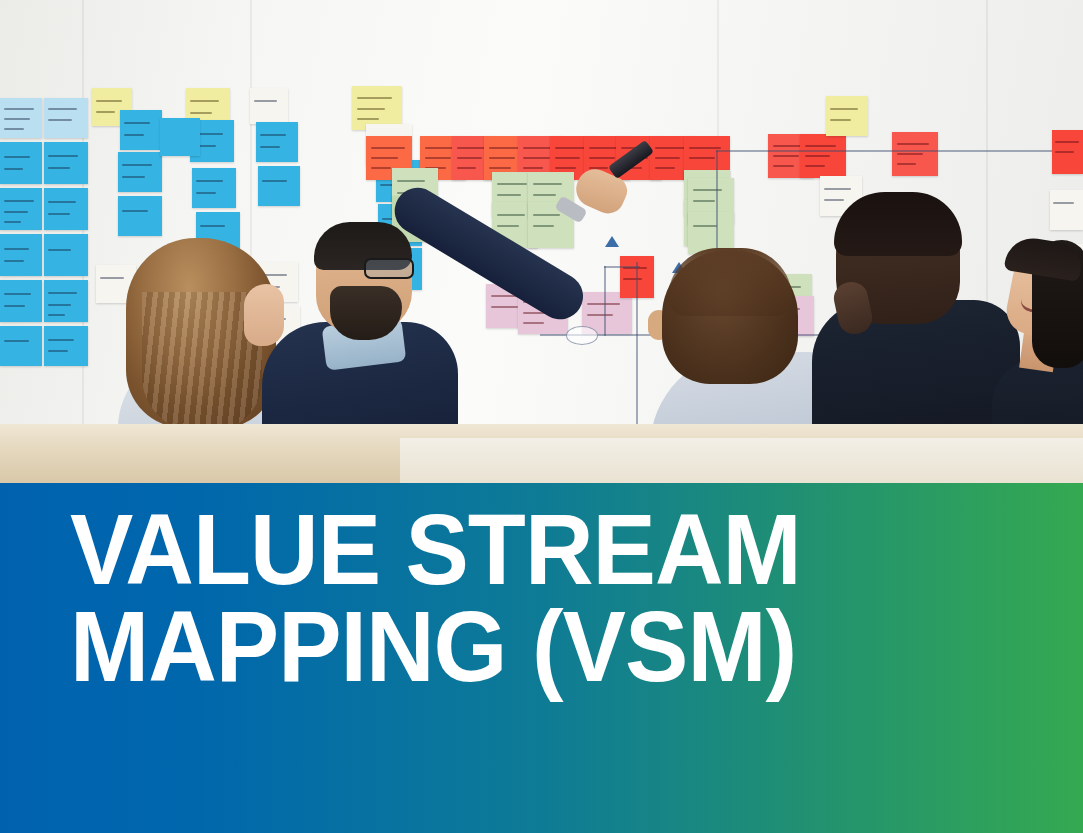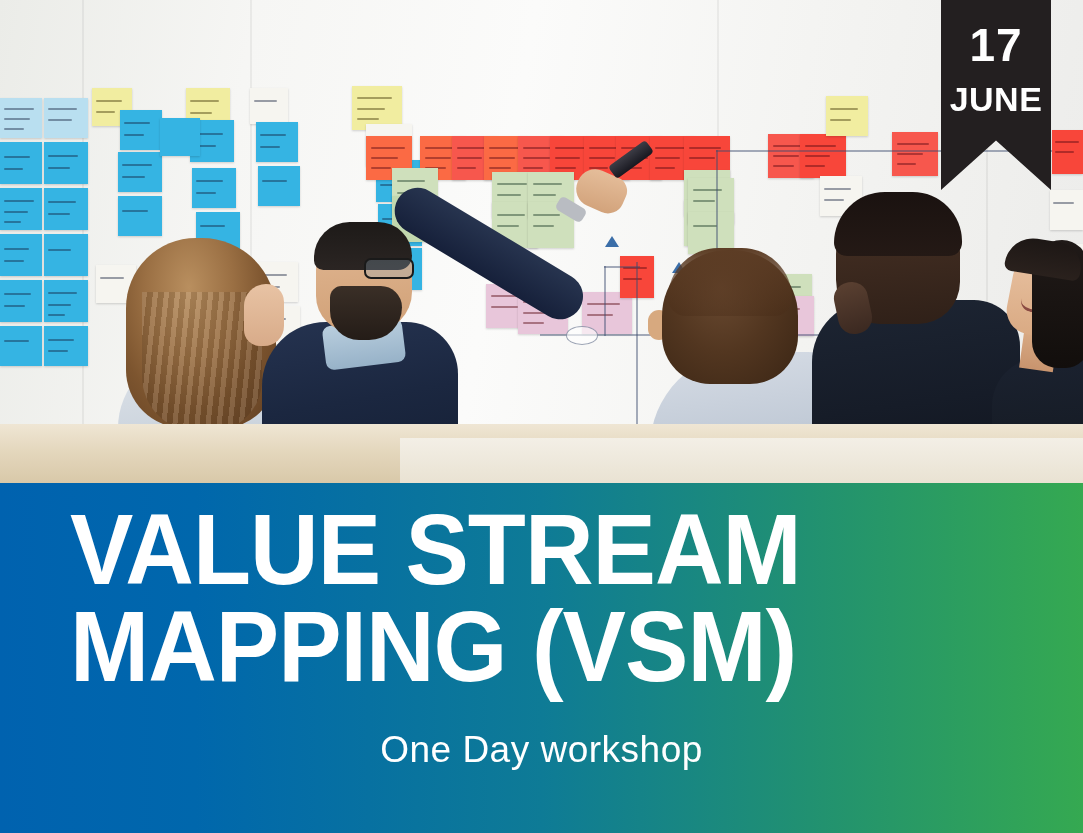--- a/index.html
+++ b/index.html
@@ -624,26 +624,21 @@
         <div class="p5-face"></div>
       <div class="p5-smile"></div>
         <div class="p5-hair"></div>
         <div class="p5-hairtop"></div>
     </div>
 
     <div class="desk"></div>
     <div class="desk2"></div>
   </div>
 
-  <div class="ribbon">
-    <div class="day">17</div>
-    <div class="mon">JUNE</div>
-  </div>
 
   <div class="band">
     <div class="title">
       <span>VALUE STREAM</span>
       <span class="l2">MAPPING (VSM)</span>
     </div>
-    <div class="subtitle">One Day workshop</div>
   </div>
 
 </div>
 
 </body></html>

